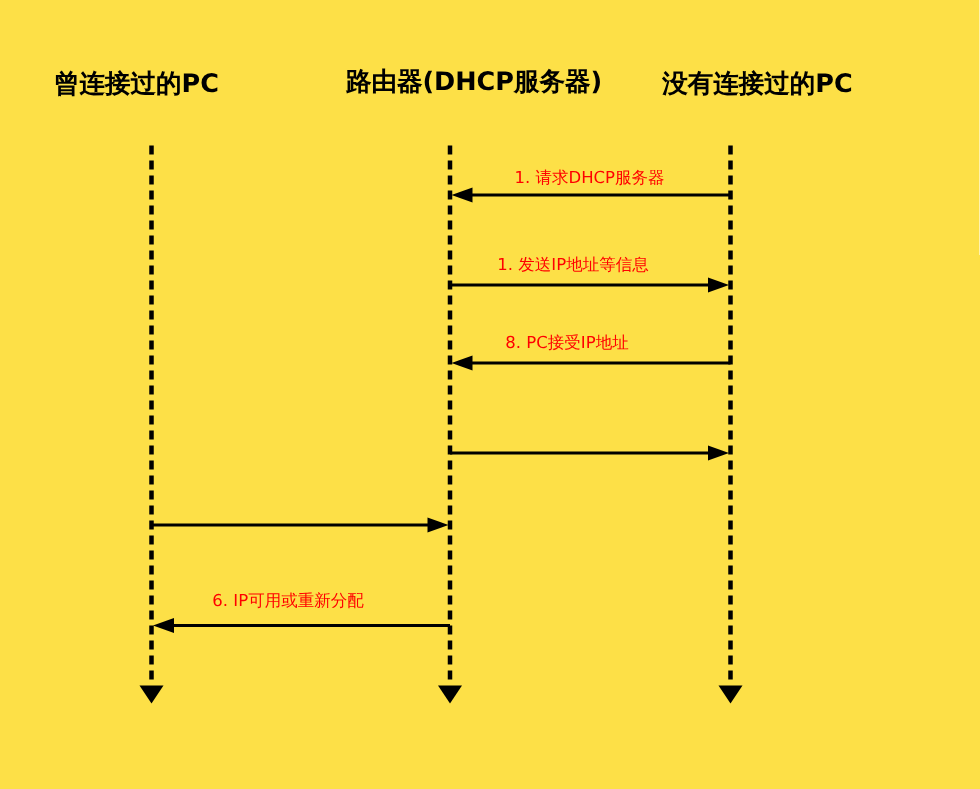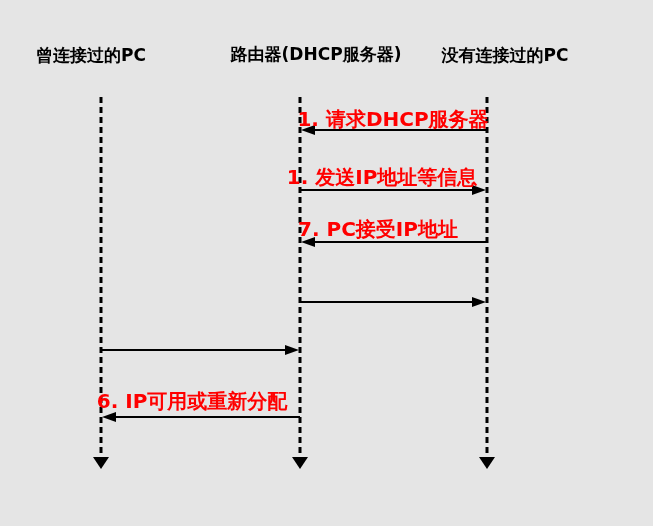--- a/index.html
+++ b/index.html
@@ -4,21 +4,21 @@
 <style>
   html, body {
     margin: 0;
     padding: 0;
     background: #ffffff;
   }
   #canvas {
     position: relative;
     width: 653px;
     height: 526px;
-    background: #e5e5e5;
+    background: #fde047;
     overflow: hidden;
     font-family: "DejaVu Sans", "Liberation Sans", sans-serif;
   }
   #diagram-svg {
     position: absolute;
     left: 0;
     top: 0;
   }
   .actor-label {
     position: absolute;
@@ -26,22 +26,22 @@
     color: #000000;
     font-size: 17px;
     font-weight: bold;
     white-space: nowrap;
     letter-spacing: 0px;
   }
   .msg-label {
     position: absolute;
     transform: translateX(-50%);
     color: #ff0000;
-    font-size: 20px;
-    font-weight: bold;
+    font-size: 11px;
+    font-weight: normal;
     white-space: pre-line;
     text-align: right;
     line-height: 18px;
   }
 </style>
 </head>
 <body>
 
 <div id="canvas">
 
@@ -73,16 +73,16 @@
     <line x1="300" y1="417" x2="115" y2="417" stroke="#000000" stroke-width="2"></line>
     <polygon points="102,417 116,412 116,422" fill="#000000"></polygon>
   </svg>
 
   <div class="actor-label" style="left:91px; top:44px;">曾连接过的PC</div>
   <div class="actor-label" style="left:316px; top:43px;">路由器(DHCP服务器)</div>
   <div class="actor-label" style="left:505px; top:44px;">没有连接过的PC</div>
 
   <div class="msg-label" style="left:393px; top:110px;">1. 请求DHCP服务器</div>
   <div class="msg-label" style="left:382px; top:168px;">1. 发送IP地址等信息</div>
-  <div class="msg-label" style="left:378px; top:220px;">7. PC接受IP地址</div>
+  <div class="msg-label" style="left:378px; top:220px;">8. PC接受IP地址</div>
   <div class="msg-label" style="left:192px; top:392px;">6. IP可用或重新分配</div>
 
 </div>
 
 </body></html>

